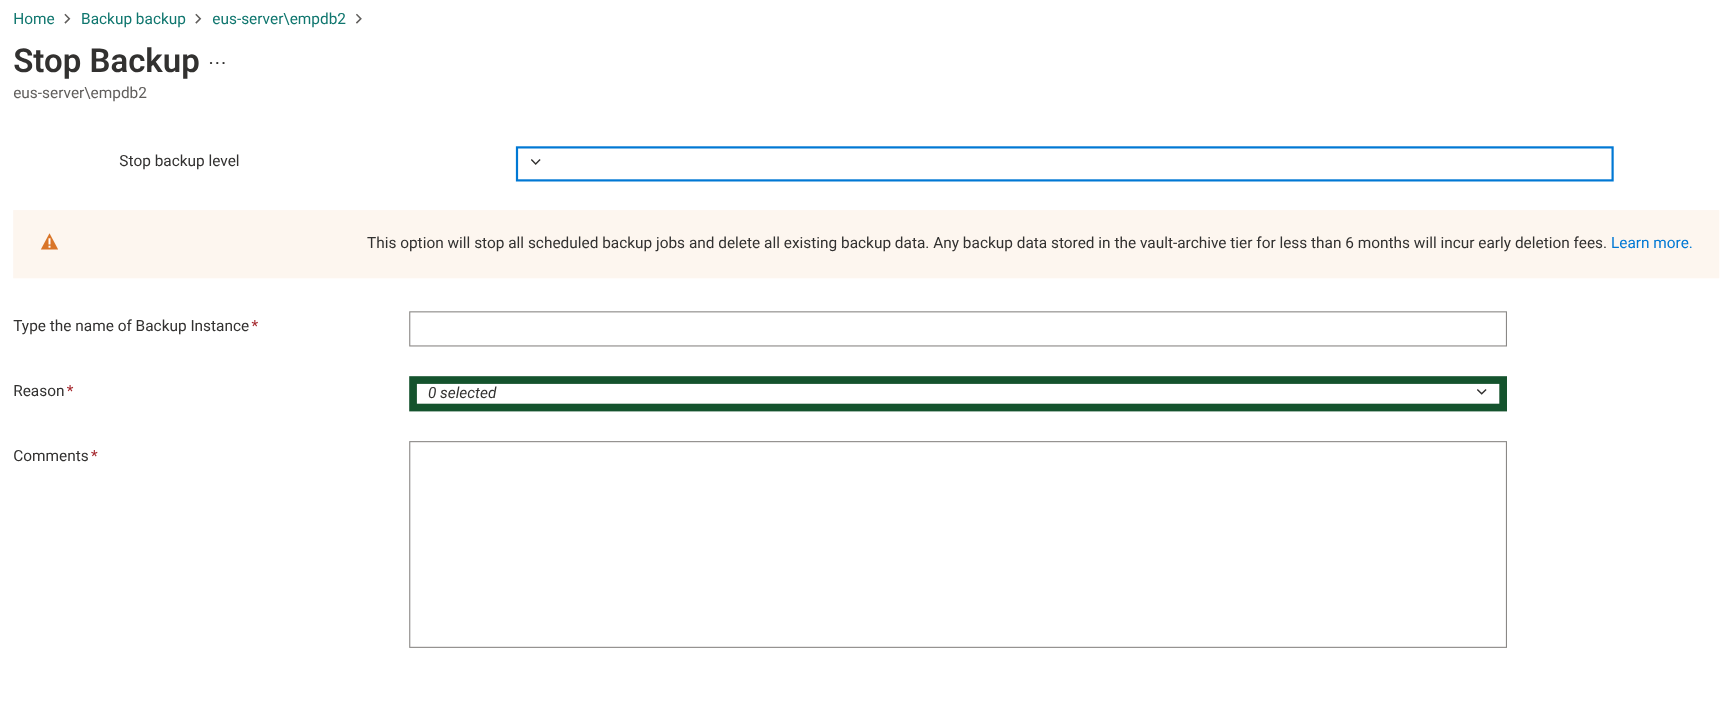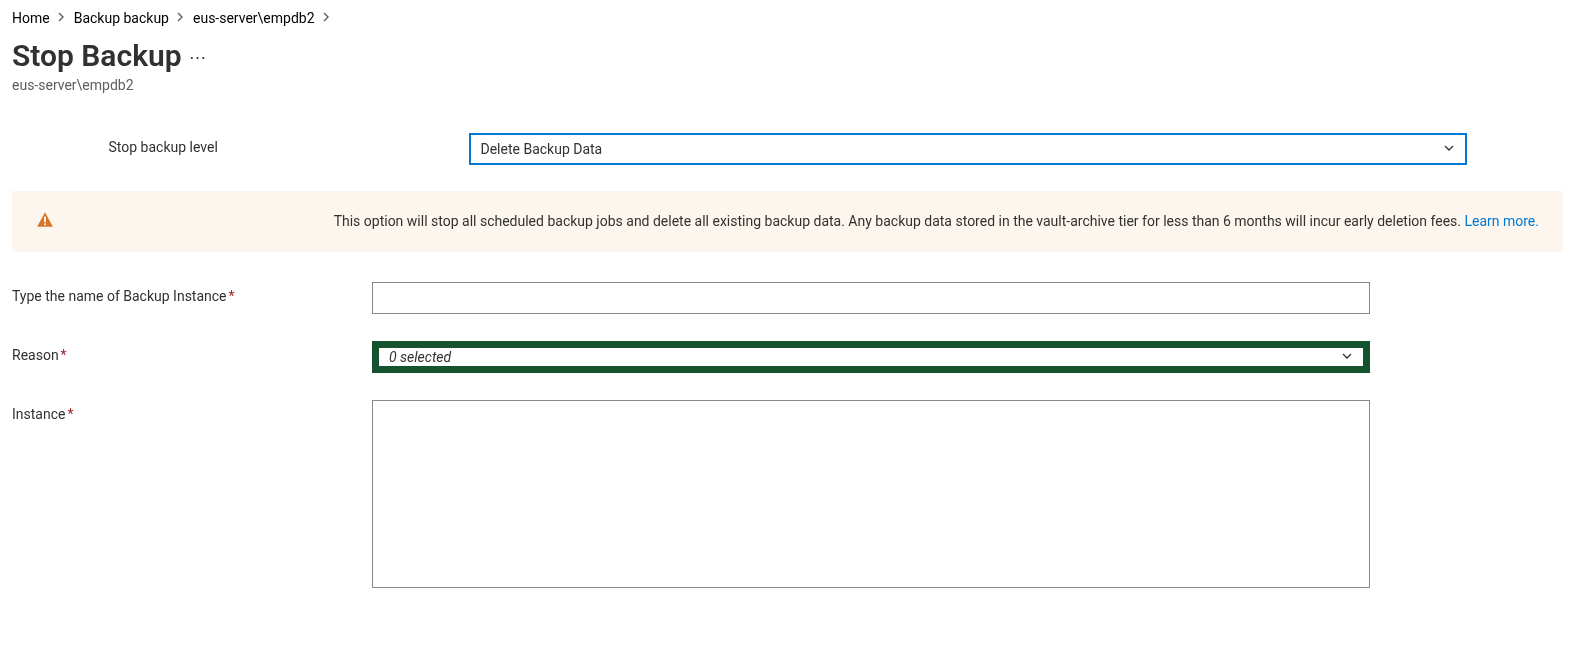--- a/index.html
+++ b/index.html
@@ -15,21 +15,21 @@
       padding: 10px 12px;
     }
     .breadcrumb {
       display: flex;
       align-items: center;
       gap: 8px;
       font-size: 14px;
       margin-bottom: 12px;
     }
     .breadcrumb a {
-      color: #000000;
+      color: #0f766e;
       text-decoration: none;
     }
     .breadcrumb .sep {
       color: #605e5c;
       font-size: 12px;
     }
     .page-header {
       display: flex;
       align-items: center;
       gap: 8px;
@@ -171,21 +171,20 @@
 <div class="page-header">
   <h1 class="page-title">Stop Backup</h1>
   <span class="more-dots">···</span>
 </div>
 <div class="page-subtitle">eus-server\empdb2</div>
 
 <div class="form-row form-row-level">
   <div class="form-label">Stop backup level</div>
   <div class="form-control-wrap">
     <div class="select-control">
-      <span class="select-value">Delete Backup Data</span>
       <span>
         <svg class="chevron" viewBox="0 0 12 12">
             <path d="M2 4 L6 8 L10 4" stroke="#323130" stroke-width="1.3" fill="none"></path>
           </svg>
       </span>
     </div>
   </div>
 </div>
 
 <div class="warning-banner">
@@ -221,18 +220,18 @@
         <svg class="chevron" viewBox="0 0 12 12">
             <path d="M2 4 L6 8 L10 4" stroke="#323130" stroke-width="1.3" fill="none"></path>
           </svg>
       </span>
     </div>
   </div>
 </div>
 
 <div class="form-row">
   <div class="form-label">
-    <span>Instance</span><span class="required">*</span>
+    <span>Comments</span><span class="required">*</span>
   </div>
   <div class="form-control-wrap">
     <textarea class="textarea-input" style=""></textarea>
   </div>
 </div>
 
 </body></html>

